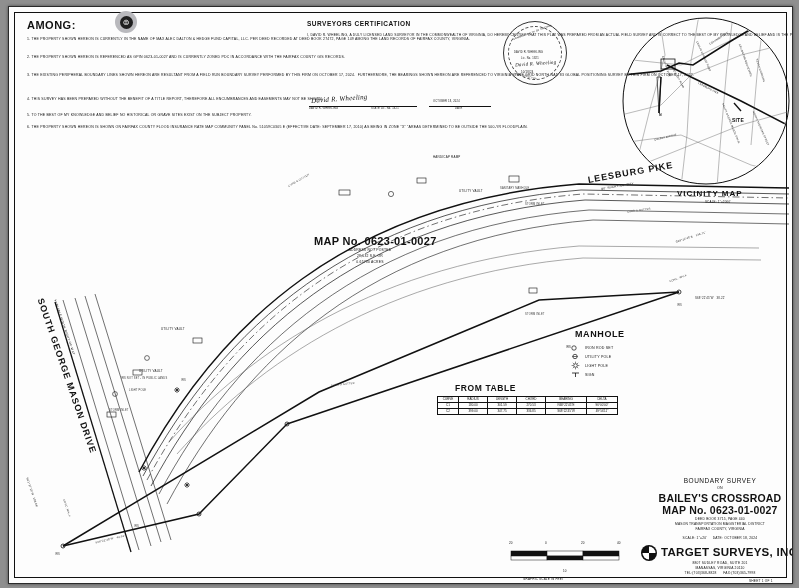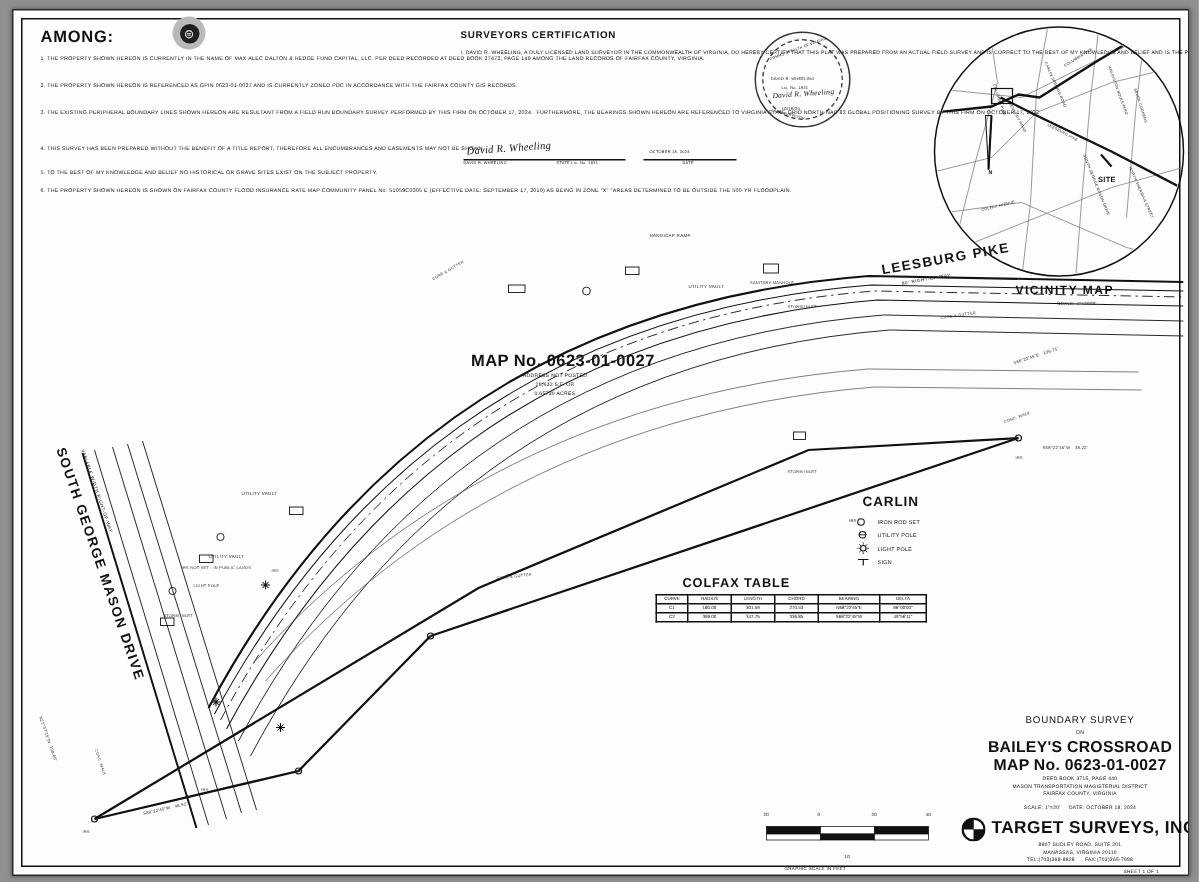--- a/index.html
+++ b/index.html
@@ -208,21 +208,21 @@
 
   <div class="t brg" style="left:686px;top:289px;">S68°22'45"W   38.22'</div>
   <div class="t brg" style="left:20px;top:470px;transform:rotate(71deg);transform-origin:left top;">N21°37'15"W  108.66'</div>
   <div class="t brg" style="left:86px;top:530px;transform:rotate(-13deg);">S68°22'45"W   48.92'</div>
   <div class="t brg" style="left:666px;top:228px;transform:rotate(-18deg);">S68°22'45"E   136.71'</div>
   <div class="t lbl2" style="left:46px;top:546px;">IRS</div>
   <div class="t lbl2" style="left:125px;top:518px;">IRS</div>
   <div class="t lbl2" style="left:172px;top:372px;">IRS</div>
   <div class="t lbl2" style="left:668px;top:297px;">IRS</div>
 
-  <div class="t legend-t" style="left:566px;top:322px;">CARLIN</div>
+  <div class="t legend-t" style="left:566px;top:322px;">MANHOLE</div>
   <div style="position:absolute;left:552px;top:336px;">
     <div style="display:flex;align-items:center;height:9px;">
       <span class="t tiny2" style="position:static;width:10px;text-align:right;">IRS</span>
       <span style="width:14px;text-align:center;">
         <svg width="6" height="6">
               <circle cx="3" cy="3" r="2.2" fill="none" stroke="#111" stroke-width=".7"></circle>
             </svg>
       </span>
       <span class="t leg-i" style="position:static;">IRON ROD SET</span>
     </div>
@@ -250,21 +250,21 @@
       <span class="t tiny2" style="position:static;width:10px;"></span>
       <span style="width:14px;text-align:center;">
         <svg width="9" height="7">
               <path d="M1 2 h7 M4.5 2 v4" stroke="#111" stroke-width=".8"></path>
             </svg>
       </span>
       <span class="t leg-i" style="position:static;">SIGN</span>
     </div>
   </div>
 
-  <div class="t ct-t" style="left:446px;top:376px;">COLFAX TABLE</div>
+  <div class="t ct-t" style="left:446px;top:376px;">FROM TABLE</div>
   <table class="ct" style="left:428px;top:389px;">
     <thead>
       <tr>
         <th style="width:18px;">CURVE</th>
         <th style="width:26px;">RADIUS</th>
         <th style="width:26px;">LENGTH</th>
         <th style="width:26px;">CHORD</th>
         <th style="width:38px;">BEARING</th>
         <th style="width:28px;">DELTA</th>
       </tr>

